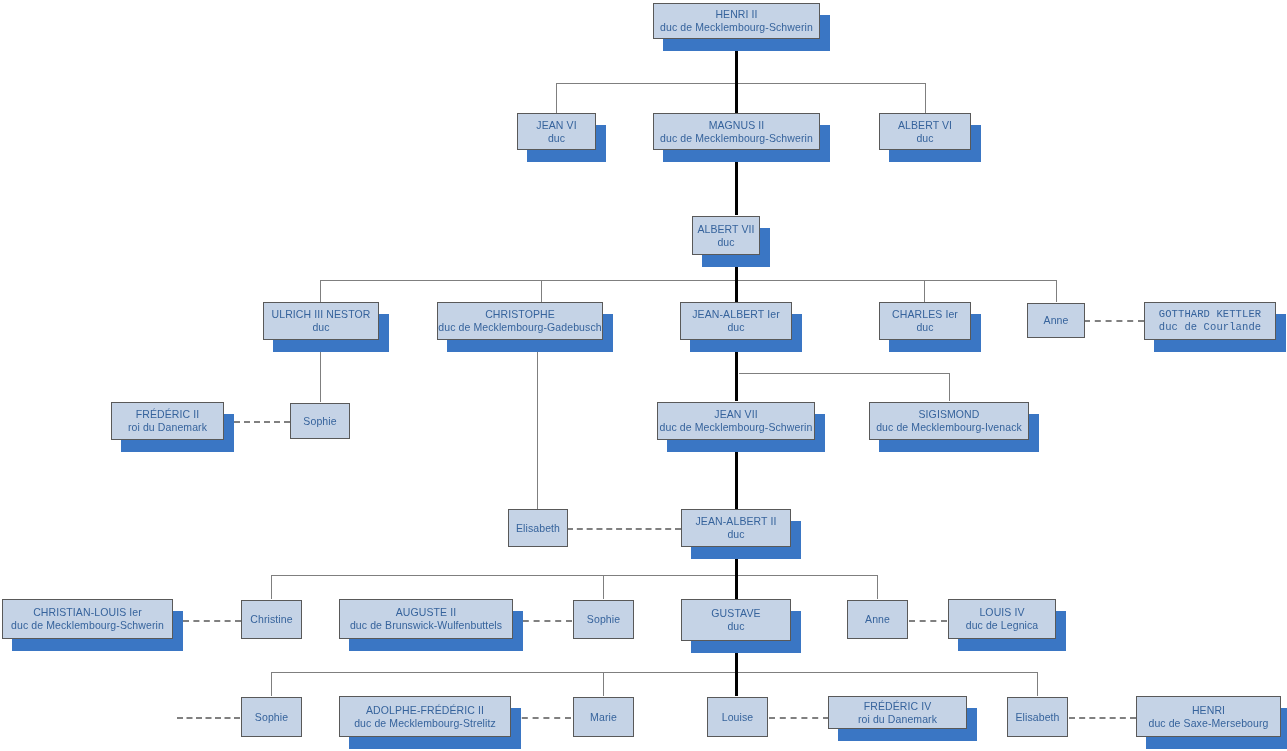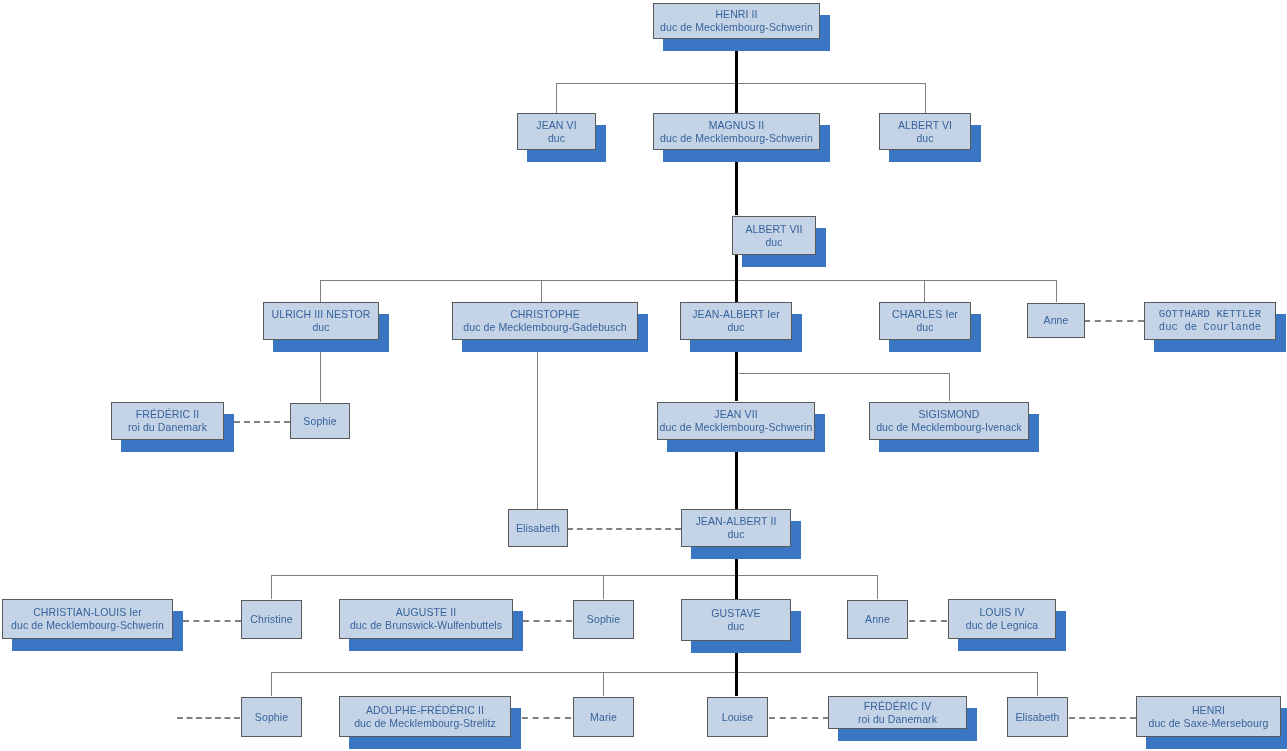--- a/index.html
+++ b/index.html
@@ -120,37 +120,37 @@
   </div>
 
   <div class="node" style="left:879px;top:113px;width:92px;height:37px;">
     <div class="shadow"></div>
     <div class="box">
       <div class="l1">ALBERT VI</div>
       <div class="l2">duc</div>
     </div>
   </div>
 
-  <div class="node" style="left:732px;top:216px;width:84px;height:39px;padding-left:28px;">
+  <div class="node" style="left:692px;top:216px;width:68px;height:39px;padding-left:28px;">
     <div class="shadow"></div>
     <div class="box">
       <div class="l1">ALBERT VII</div>
       <div class="l2">duc</div>
     </div>
   </div>
 
   <div class="node" style="left:263px;top:302px;width:116px;height:38px;">
     <div class="shadow"></div>
     <div class="box">
       <div class="l1">ULRICH III NESTOR</div>
       <div class="l2">duc</div>
     </div>
   </div>
 
-  <div class="node" style="left:452px;top:302px;width:186px;height:38px;">
+  <div class="node" style="left:437px;top:302px;width:166px;height:38px;">
     <div class="shadow"></div>
     <div class="box">
       <div class="l1">CHRISTOPHE</div>
       <div class="l2">duc de Mecklembourg-Gadebusch</div>
     </div>
   </div>
 
   <div class="node" style="left:680px;top:302px;width:112px;height:38px;">
     <div class="shadow"></div>
     <div class="box">

